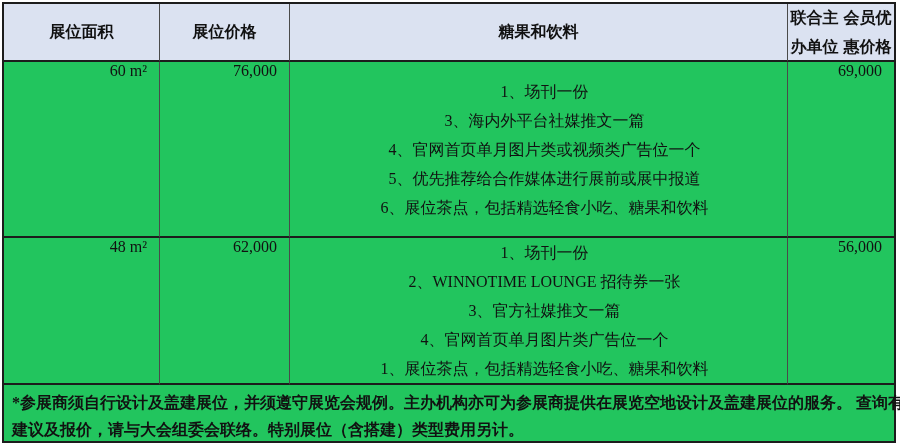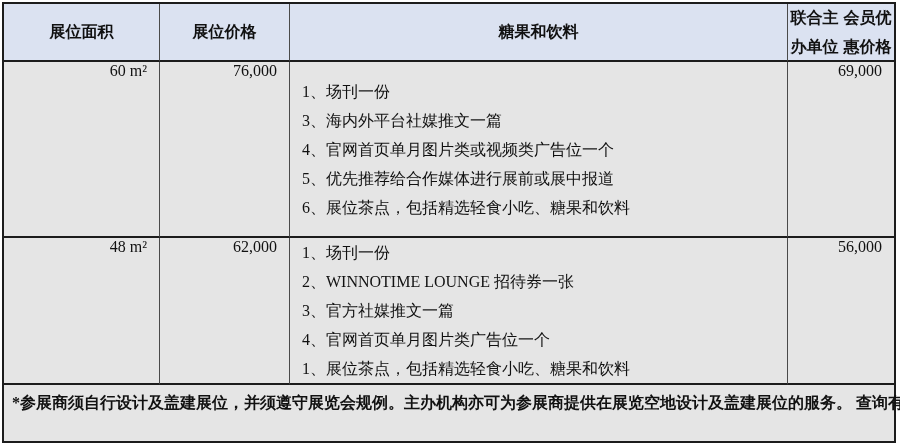--- a/index.html
+++ b/index.html
@@ -19,21 +19,21 @@
     position: absolute;
     left: 2px;
     top: 2px;
     width: 894px;
     height: 441px;
     box-sizing: border-box;
     border: 2px solid #1c1c1c;
     display: grid;
     grid-template-columns: 156px 130px 498px 1fr;
     grid-template-rows: 58px 176px 147px 1fr;
-    background: #e5e5e5;
+    background: #22c55e;
   }
   .cell {
     box-sizing: border-box;
     font-size: 16px;
   }
   .v-border { border-right: 1px solid #4a4a4a; }
   .h-border { border-bottom: 2px solid #1c1c1c; }
   .head {
     background: #dbe2f1;
     font-weight: bold;
@@ -54,20 +54,21 @@
   }
   .services-cell {
     display: flex;
     flex-direction: column;
     justify-content: center;
     padding-left: 12px;
   }
   .service-line {
     line-height: 29px;
     white-space: nowrap;
+    text-align: center;
   }
   .footnote-cell {
     grid-column: 1 / -1;
     font-weight: bold;
     padding: 4px 10px 0 8px;
     line-height: 27px;
   }
   .footnote-line { white-space: nowrap; }
 </style>
 </head>
@@ -118,15 +119,16 @@
     <div class="service-line">3、官方社媒推文一篇</div>
     <div class="service-line">4、官网首页单月图片类广告位一个</div>
     <div class="service-line">1、展位茶点，包括精选轻食小吃、糖果和饮料</div>
   </div>
   <div class="cell num-cell h-border">
     <span>56,000</span>
   </div>
 
   <div class="cell footnote-cell">
     <div class="footnote-line">*参展商须自行设计及盖建展位，并须遵守展览会规例。主办机构亦可为参展商提供在展览空地设计及盖建展位的服务。 查询有关设计</div>
+    <div class="footnote-line">建议及报价，请与大会组委会联络。特别展位（含搭建）类型费用另计。</div>
   </div>
 
 </div>
 
 </body></html>

